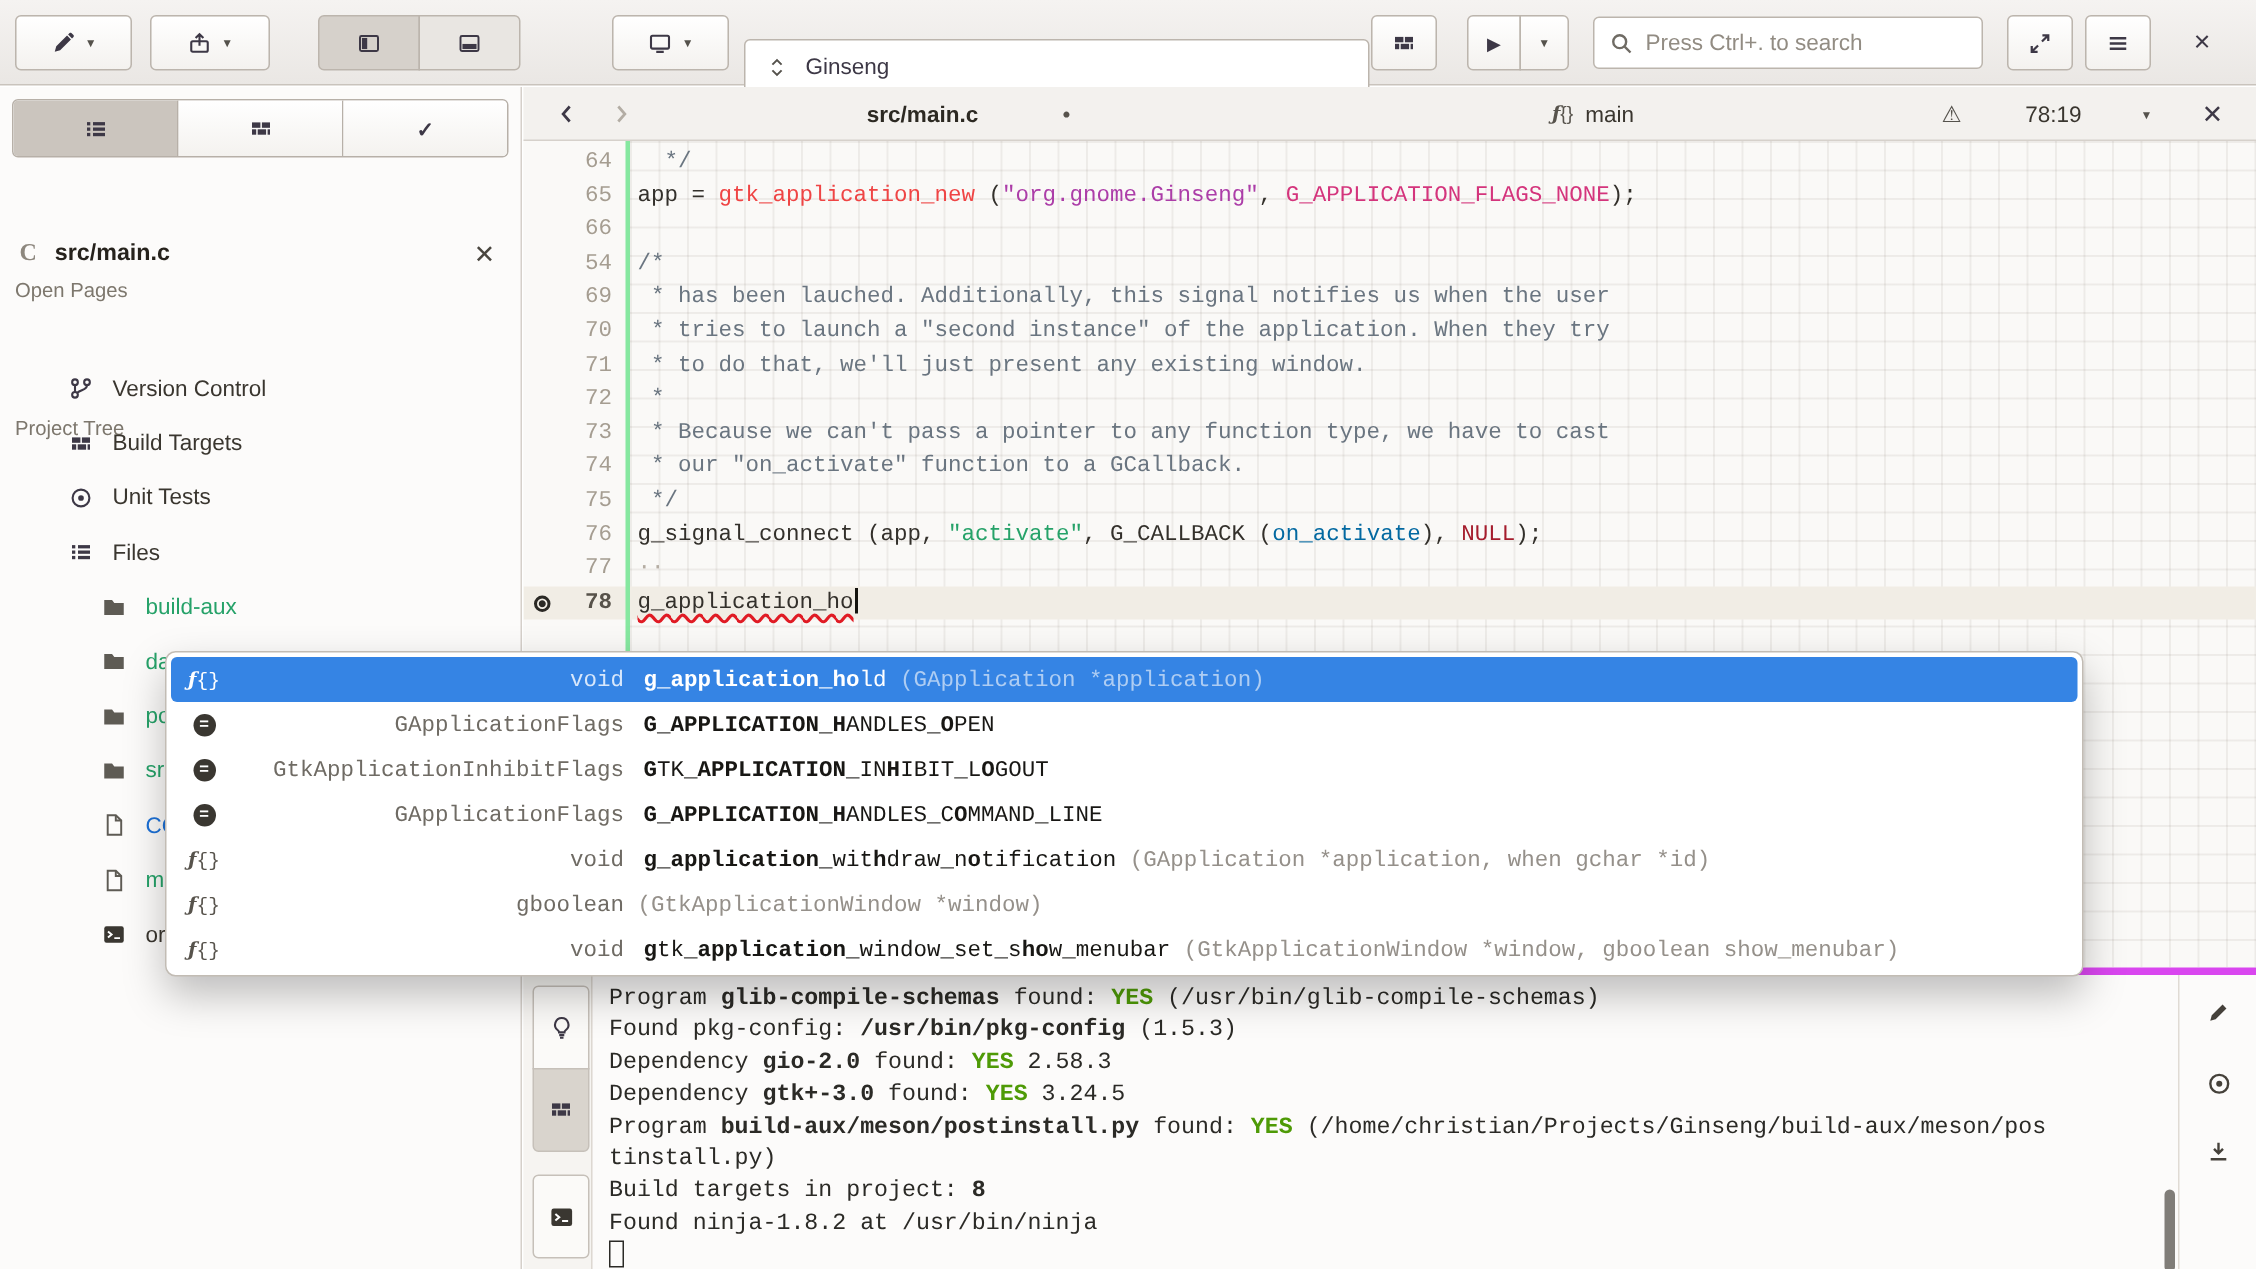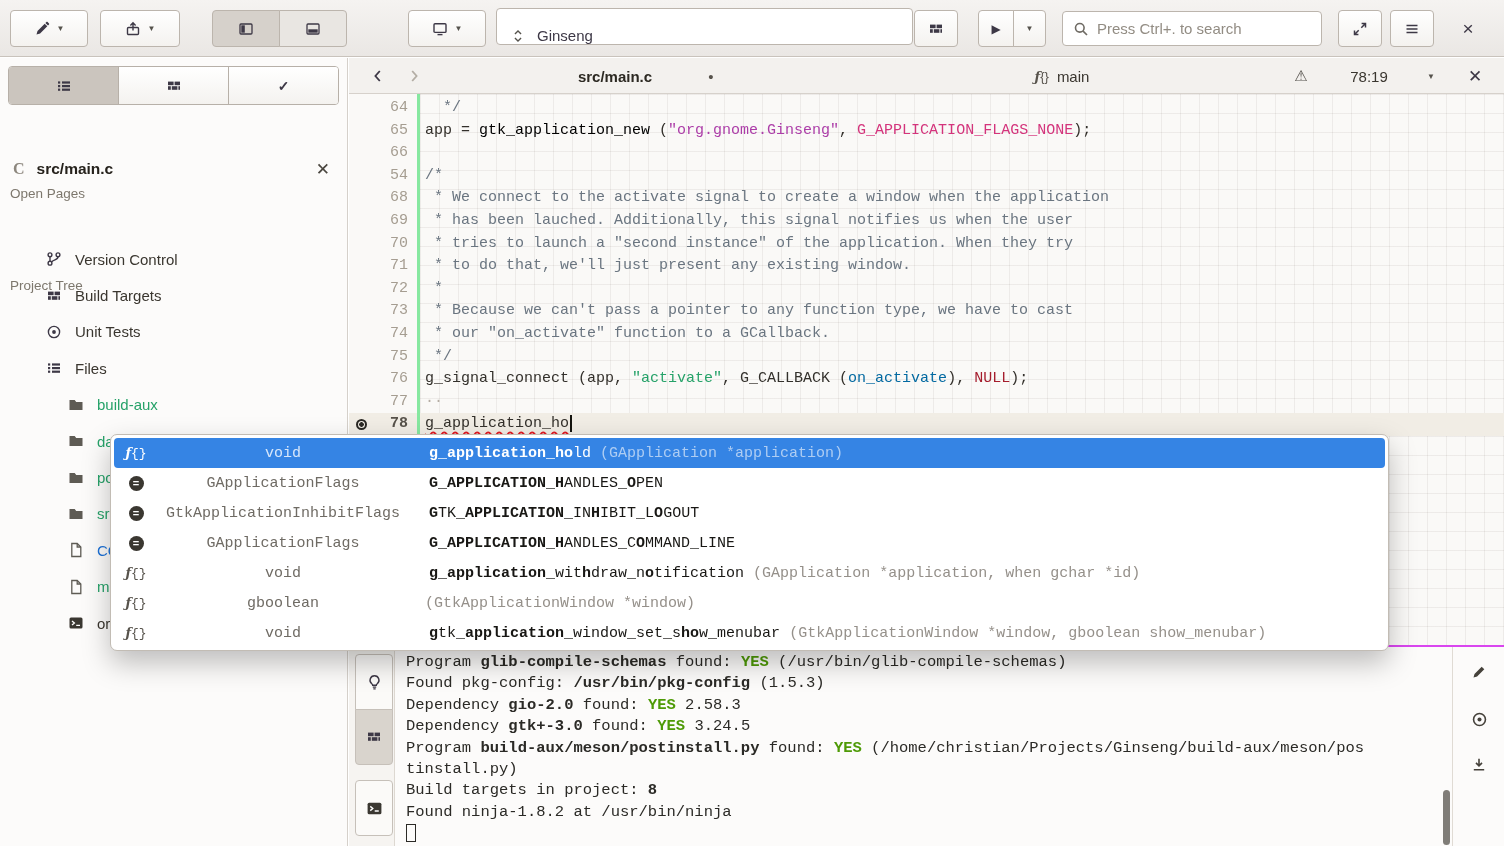--- a/index.html
+++ b/index.html
@@ -10,22 +10,22 @@
   
   .headerbar { position:absolute; top:0; left:0; right:0; height:57px;
                background:linear-gradient(#f5f3f1,#eae7e4); border-bottom:1px solid #c9c3bc; }
   .hbtn { position:absolute; top:10px; height:37px; display:flex; align-items:center; justify-content:center;
           gap:7px; background:linear-gradient(#ffffff,#f4f2ef); border:1px solid #bcb5ad; border-radius:4px;
           color:#3d3846; cursor:default; }
   .hbtn.flat { background:none; border:none; }
   .hbtn.toggled { background:#d6d1cb; }
   .hbtn.toggled2 { background:#e9e6e2; }
   .chev { font-size:8px; color:#55524c; }
-  .combo { position:absolute; top:8px; height:37px; background:#fff; border:1px solid #bcb5ad; border-radius:4px;
-           display:flex; align-items:flex-end; gap:12px; padding:0 14px; }
+  .combo { position:absolute; top:26px; height:37px; background:#fff; border:1px solid #bcb5ad; border-radius:4px;
+           display:flex; align-items:center; gap:12px; padding:0 14px; }
   .searchbox { position:absolute; top:11px; height:35px; background:#fff; border:1px solid #bcb5ad; border-radius:4px;
                display:flex; align-items:center; gap:8px; padding:0 10px; }
   .searchbox input { border:none; outline:none; font-family:"Liberation Sans",sans-serif; font-size:15px;
                      color:#3d3846; width:210px; background:transparent; }
   .searchbox input::placeholder { color:#928c83; }
   .xglyph { font-size:19px; color:#3d3846; line-height:1; }
 
   
   .sidebar { position:absolute; top:58px; left:0; width:348px; bottom:0; background:#fcfbfa;
              border-right:1px solid #d5d0ca; }
@@ -70,27 +70,27 @@
   .changebar { position:absolute; left:68px; top:0; bottom:0; width:3px; background:#86e8a0; z-index:2; }
   .cl { position:relative; height:22.6px; white-space:pre; }
   .cl.current { background:#f1ede5; }
   .lnum { position:absolute; left:0; width:59px; text-align:right; color:#a59d91; }
   .cl.current .lnum { color:#57524a; font-weight:bold; }
   .ltext { position:absolute; left:76px; color:#33302b; }
   .rec { position:absolute; left:7px; top:6px; width:11px; height:11px; border:2px solid #2b2925; border-radius:50%;
          background:radial-gradient(circle, #2b2925 0 2px, transparent 2.6px); }
   .caret { display:inline-block; width:2px; height:17px; background:#15140f; vertical-align:middle; margin-left:1px; }
   .tk-p { color:#33302b; } .tk-c { color:#6a7580; } .tk-s { color:#ac3da8; } .tk-k { color:#d4347c; }
-  .tk-g { color:#26a269; } .tk-b { color:#0369a1; } .tk-n { color:#a51d2d; } .tk-f { color:#000000; }
+  .tk-g { color:#26a269; } .tk-b { color:#0369a1; } .tk-n { color:#a51d2d; } .tk-f { color:#ef4444; }
   .tk-w { color:#b5ada3; }
   .tk-e { color:#33302b; text-decoration:underline; text-decoration-style:wavy; text-decoration-color:#e01b24;
           text-decoration-thickness:1.5px; text-underline-offset:4px; }
 
   
-  .panel { position:absolute; left:0; right:0; top:587px; bottom:0; background:#fcfbfa; border-top:2px solid #d946ef; }
+  .panel { position:absolute; left:0; right:0; top:587px; bottom:0; background:#fcfbfa; border-top:5px solid #d946ef; }
   .pstrip { position:absolute; left:0; top:0; bottom:0; width:46px; background:#f6f4f1; border-right:1px solid #ddd8d1; }
   .pbtn { position:absolute; left:6px; width:38px; height:56px; background:#fbfaf8; border:1px solid #c6c0b9;
           display:flex; align-items:center; justify-content:center; color:#3d3846; }
   .pbtn.pressed { background:#d9d4cd; }
   .pout { position:absolute; left:57px; top:5px; right:62px; font-family:"Liberation Mono",monospace;
           font-size:15.5px; line-height:21.4px; color:#2b2a26; white-space:pre; }
   .tk-bold { font-weight:bold; } .tk-y { color:#4e9a06; font-weight:bold; }
   .blockcursor { display:inline-block; width:10px; height:18px; border:1.5px solid #2b2a26; vertical-align:middle; }
   .rstrip { position:absolute; right:0; top:0; bottom:0; width:52px; background:#fcfbfa; border-left:1px solid #e0dbd4; }
   .ricon { position:absolute; left:10px; width:32px; height:34px; display:flex; align-items:center;
@@ -98,21 +98,21 @@
   .sthumb { position:absolute; left:1094px; top:143px; width:7px; height:55px; background:#807d78; border-radius:4px; }
 
   
   .popup { position:absolute; left:110px; top:434px; width:1279px; height:217px; background:#ffffff;
            border:1px solid #c2bcb4; border-radius:7px; box-shadow:0 12px 28px rgba(0,0,0,0.25);
            padding:3px; z-index:50; }
   .crow { height:30px; display:flex; align-items:center; border-radius:4px;
           font-family:"Liberation Mono",monospace; font-size:15px; }
   .crow.selected { background:#3584e4; }
   .cicon { width:28px; margin-left:8px; display:flex; justify-content:center; align-items:center; }
-  .ctype { width:266px; text-align:center; color:#6f6b64; white-space:pre; }
+  .ctype { width:266px; text-align:right; color:#6f6b64; white-space:pre; }
   .cname { margin-left:13px; color:#181714; white-space:pre; }
   .cname .m { font-weight:bold; }
   .cparams { margin-left:9px; color:#95908a; white-space:pre; }
   .crow.selected .ctype { color:#d7e7fb; }
   .crow.selected .cname { color:#ffffff;text-align:right; }
   .crow.selected .cparams { color:#aecdf3; }
   .eico { width:15px; height:15px; border-radius:50%; background:#3a3731; color:#fff; font-size:11px;
           line-height:15px; text-align:center; font-weight:bold; font-family:"Liberation Sans",sans-serif; }
   .crow.selected .fglyph { color:#fff; }
   .ic { display:inline-flex; align-items:center; justify-content:center; }
@@ -408,21 +408,20 @@
     </div>
 
     <div class="editor">
       <div class="gridbg"></div>
       <div class="changebar"></div>
       <div class="codelines">
           <div class="cl"><span class="lnum">64</span><span class="ltext"><span class="tk-c">  */</span></span></div>
           <div class="cl"><span class="lnum">65</span><span class="ltext"><span class="tk-p">app = </span><span class="tk-f">gtk_application_new</span><span class="tk-p"> (</span><span class="tk-s">"org.gnome.Ginseng"</span><span class="tk-p">, </span><span class="tk-k">G_APPLICATION_FLAGS_NONE</span><span class="tk-p">);</span></span></div>
           <div class="cl"><span class="lnum">66</span><span class="ltext"></span></div>
           <div class="cl"><span class="lnum">54</span><span class="ltext"><span class="tk-c">/*</span></span></div>
-          <div class="cl"><span class="lnum">68</span><span class="ltext"><span class="tk-c"> * We connect to the activate signal to create a window when the application</span></span></div>
           <div class="cl"><span class="lnum">69</span><span class="ltext"><span class="tk-c"> * has been lauched. Additionally, this signal notifies us when the user</span></span></div>
           <div class="cl"><span class="lnum">70</span><span class="ltext"><span class="tk-c"> * tries to launch a "second instance" of the application. When they try</span></span></div>
           <div class="cl"><span class="lnum">71</span><span class="ltext"><span class="tk-c"> * to do that, we'll just present any existing window.</span></span></div>
           <div class="cl"><span class="lnum">72</span><span class="ltext"><span class="tk-c"> *</span></span></div>
           <div class="cl"><span class="lnum">73</span><span class="ltext"><span class="tk-c"> * Because we can't pass a pointer to any function type, we have to cast</span></span></div>
           <div class="cl"><span class="lnum">74</span><span class="ltext"><span class="tk-c"> * our "on_activate" function to a GCallback.</span></span></div>
           <div class="cl"><span class="lnum">75</span><span class="ltext"><span class="tk-c"> */</span></span></div>
           <div class="cl"><span class="lnum">76</span><span class="ltext"><span class="tk-p">g_signal_connect (app, </span><span class="tk-g">"activate"</span><span class="tk-p">, G_CALLBACK (</span><span class="tk-b">on_activate</span><span class="tk-p">), </span><span class="tk-n">NULL</span><span class="tk-p">);</span></span></div>
           <div class="cl"><span class="lnum">77</span><span class="ltext"><span class="tk-w">··</span></span></div>
           <div class="cl current"><span class="rec"></span><span class="lnum">78</span><span class="ltext"><span class="tk-e">g_application_ho</span><span class="caret"></span></span></div>

